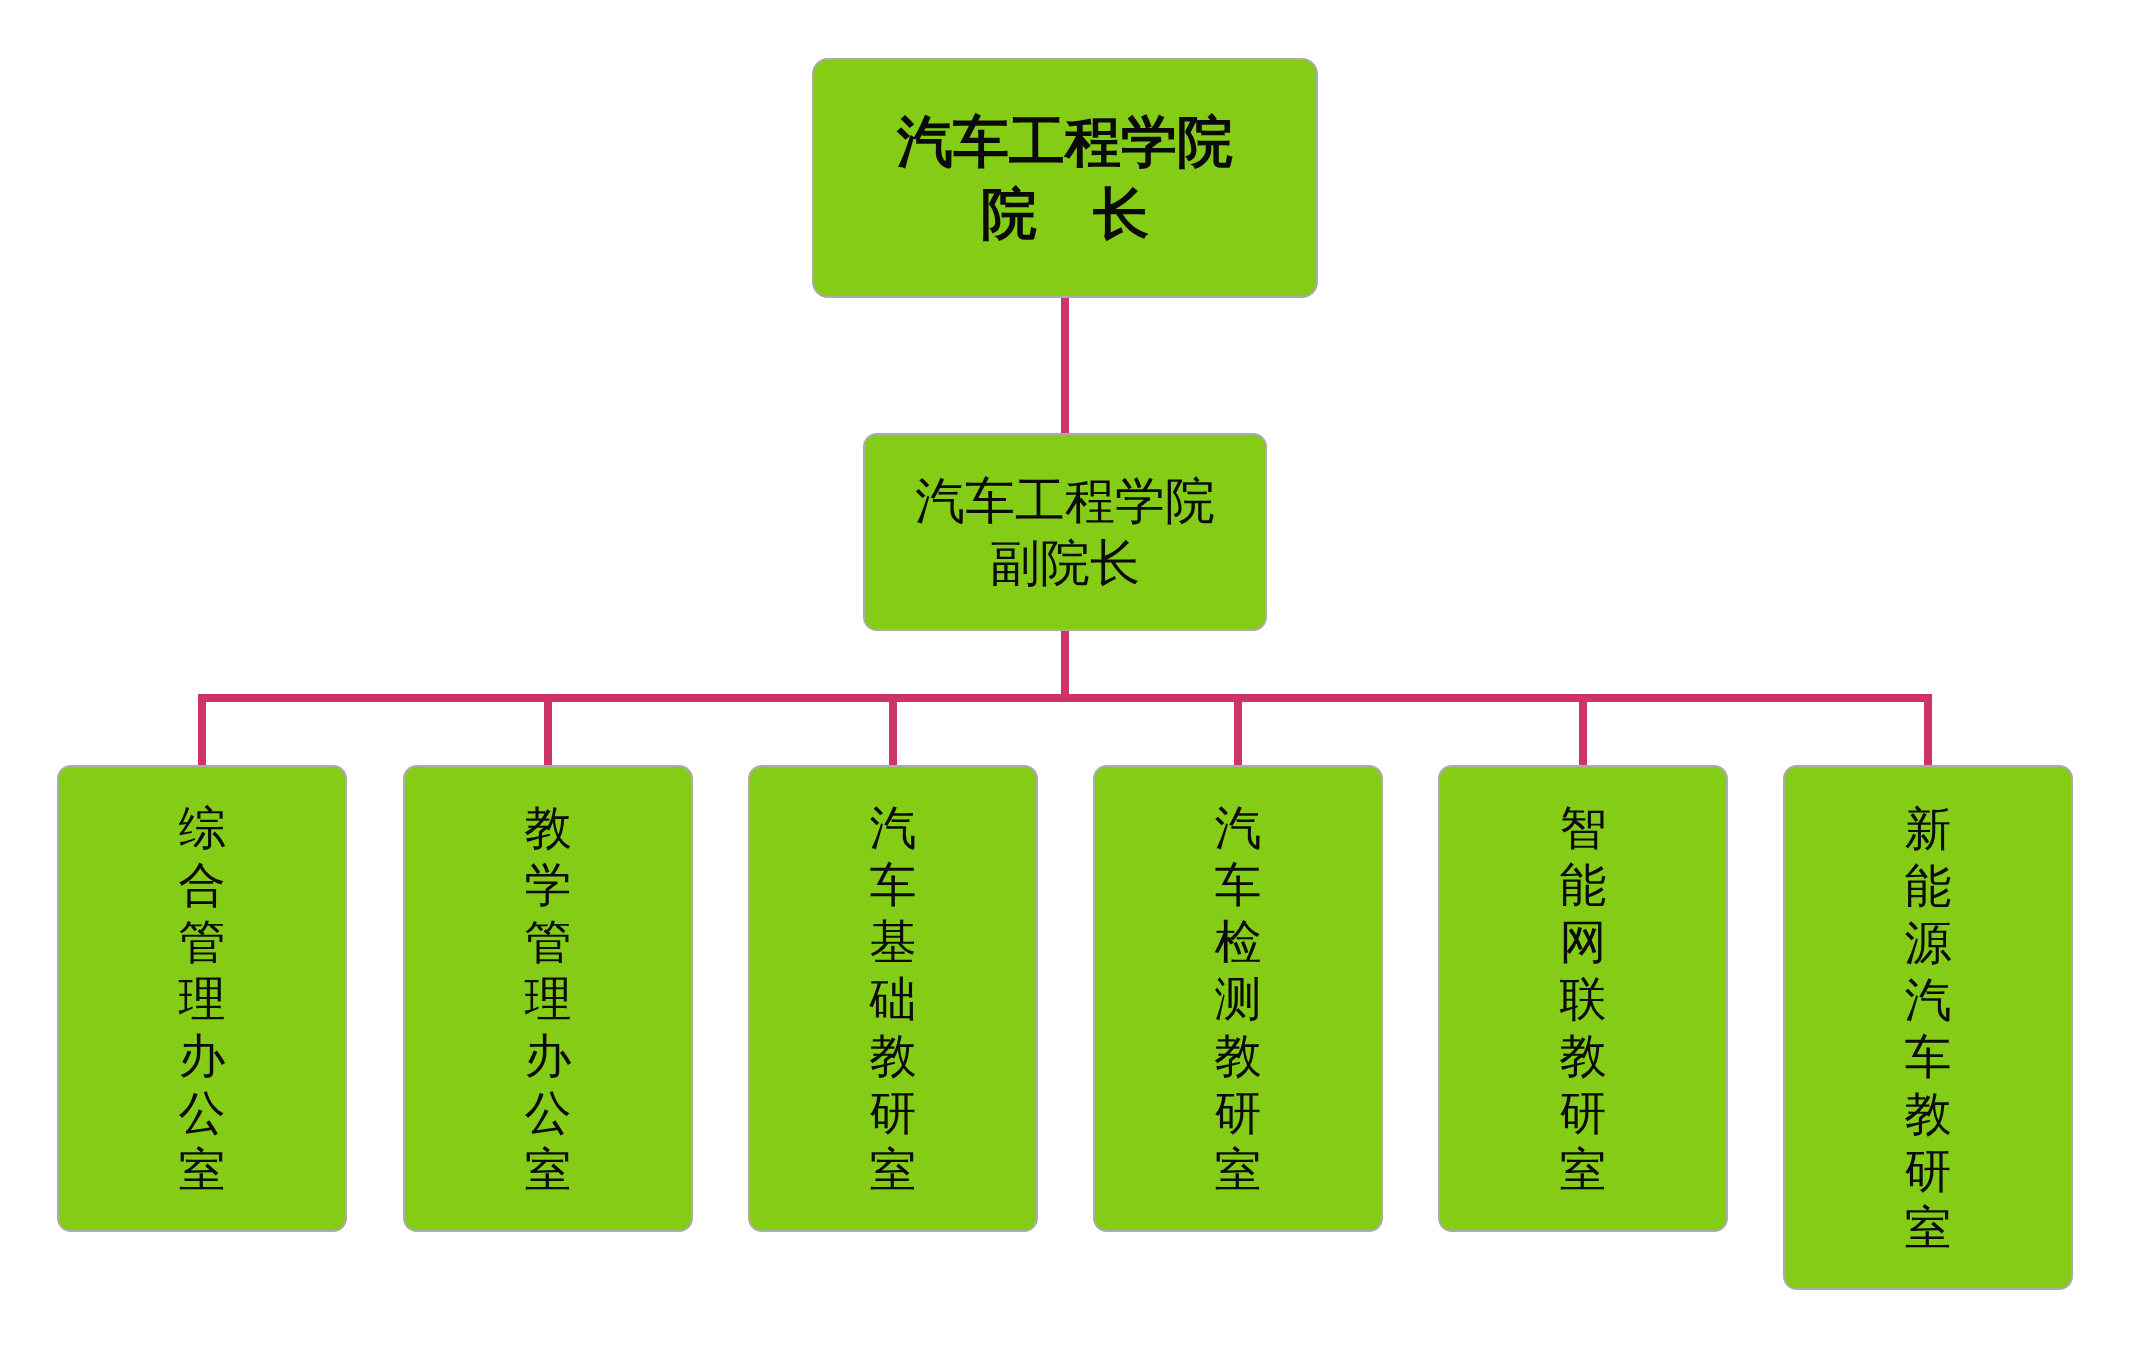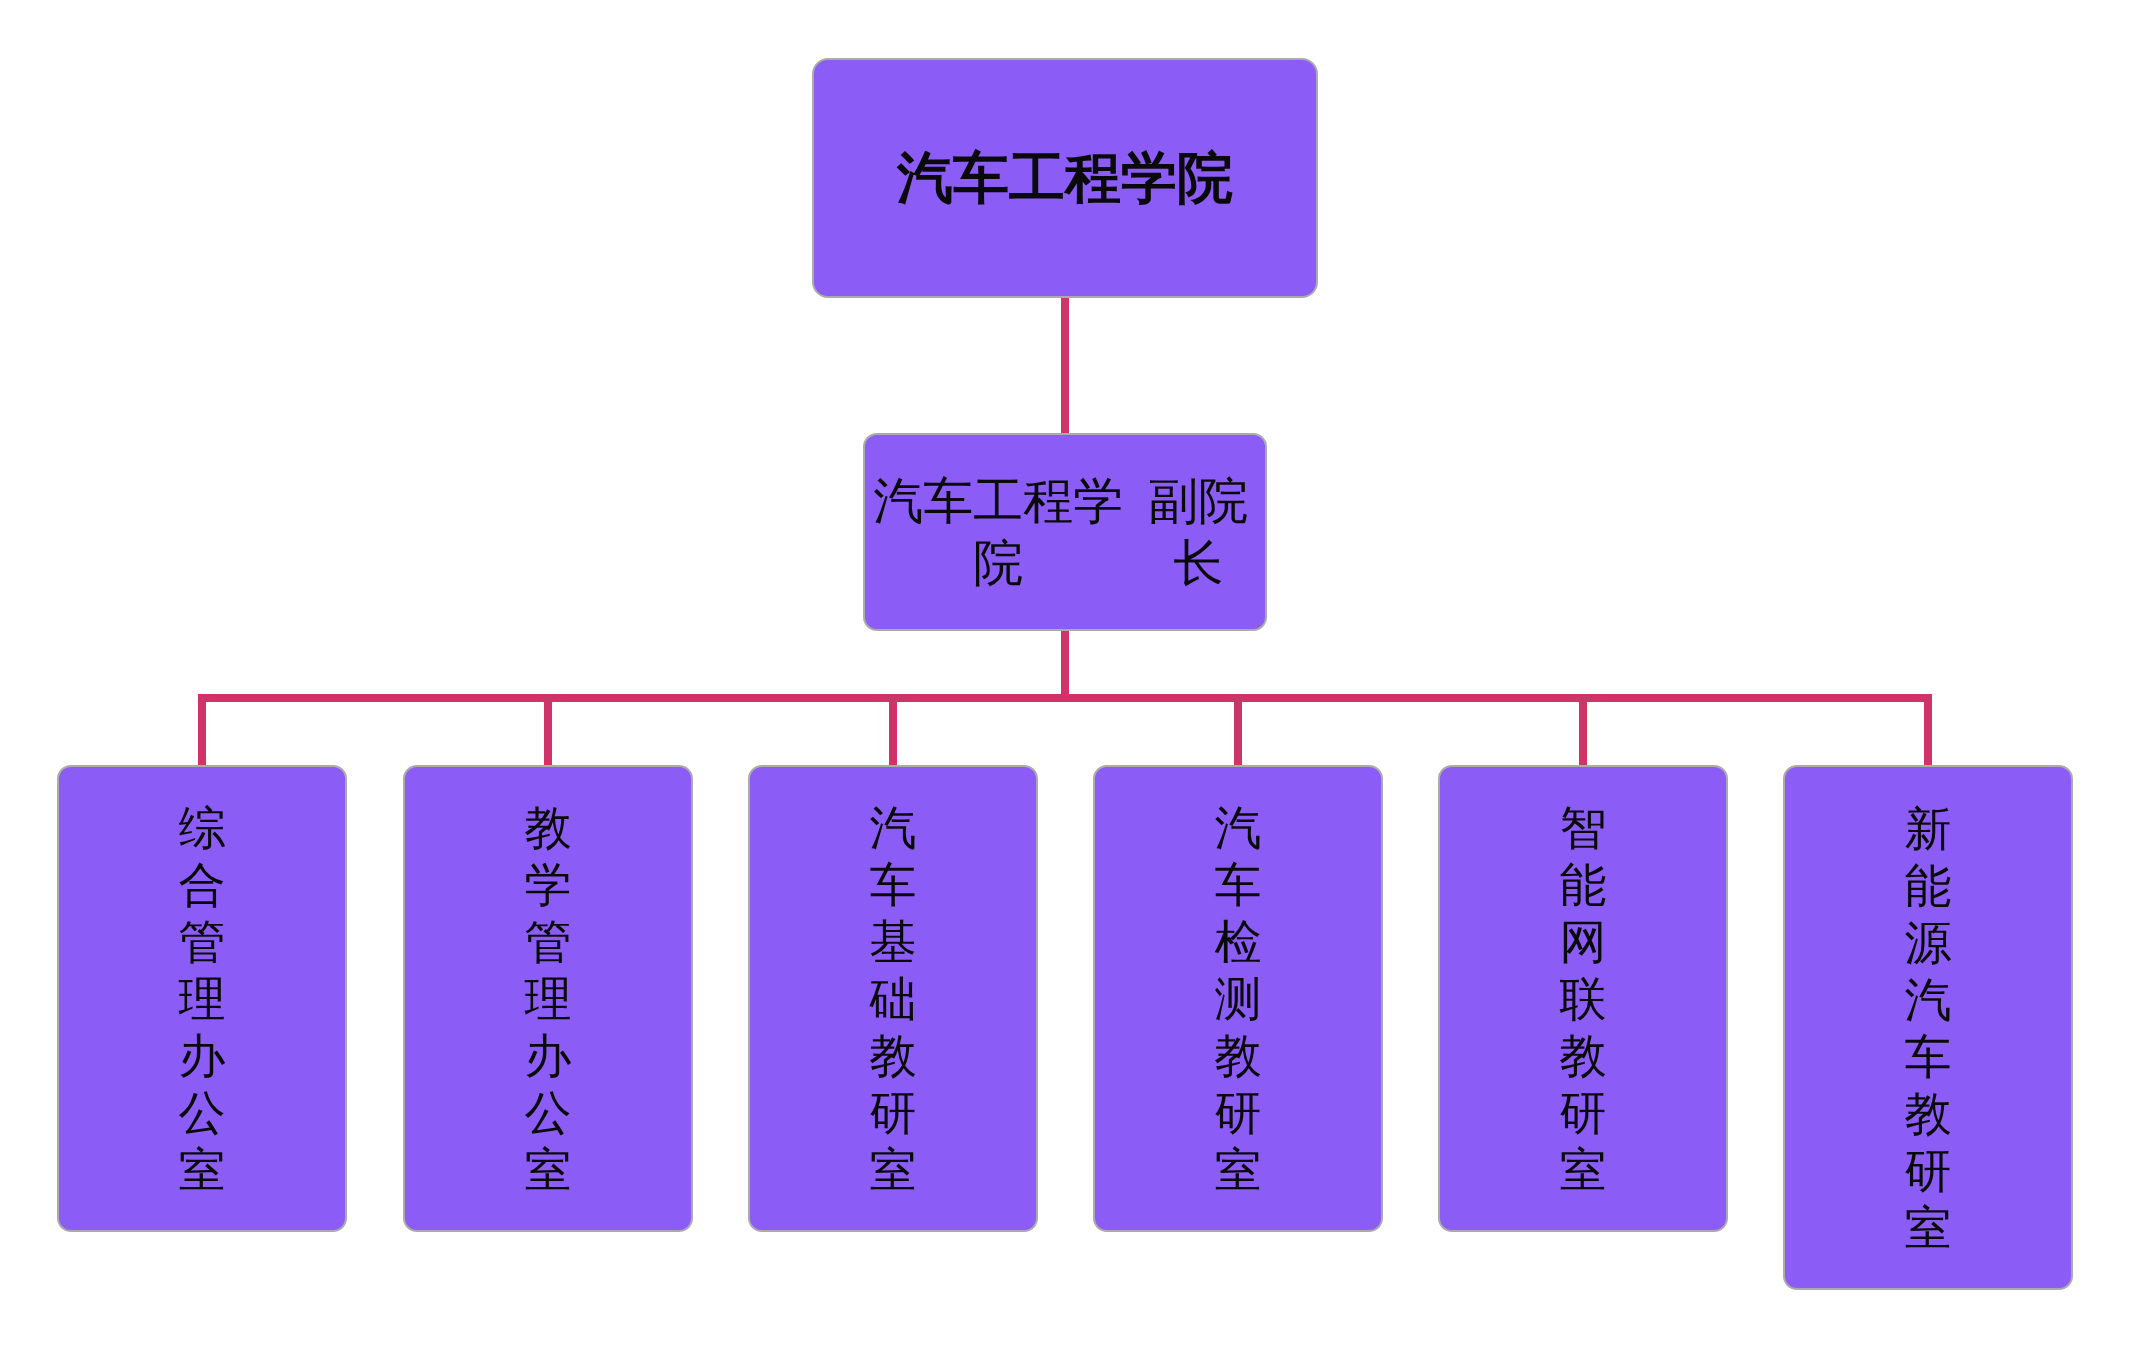--- a/index.html
+++ b/index.html
@@ -12,24 +12,24 @@
   html, body {
     width: 2130px; height: 1350px;
     background: var(--background);
     font-family: "Liberation Sans", "DejaVu Sans", sans-serif;
     color: var(--text);
   }
   .canvas { position: relative; width: 2130px; height: 1350px; overflow: hidden; }
 
   .node {
     position: absolute;
-    background: #8b5cf6;
+    background: #84cc16;
     border: 2px solid var(--box-border);
     display: flex;
-    flex-direction: row;
+    flex-direction: column;
     align-items: center;
     justify-content: center;
     text-align: center;
   }
 
   .dean-box {
     left: 812px; top: 58px; width: 506px; height: 240px;
     border-radius: 16px;
     font-weight: 700;
     font-size: 56px;
@@ -87,20 +87,21 @@
   .drop5 { left: 1579px; }
   .drop6 { left: 1924px; }
 </style>
 </head>
 <body>
 
 <div class="canvas">
 
   <div class="node dean-box">
     <div>汽车工程学院</div>
+    <div>院　长</div>
   </div>
 
   <div class="line v conn-dean-deputy"></div>
 
   <div class="node deputy-box">
     <div>汽车工程学院</div>
     <div>副院长</div>
   </div>
 
   <div class="line v conn-stem"></div>

